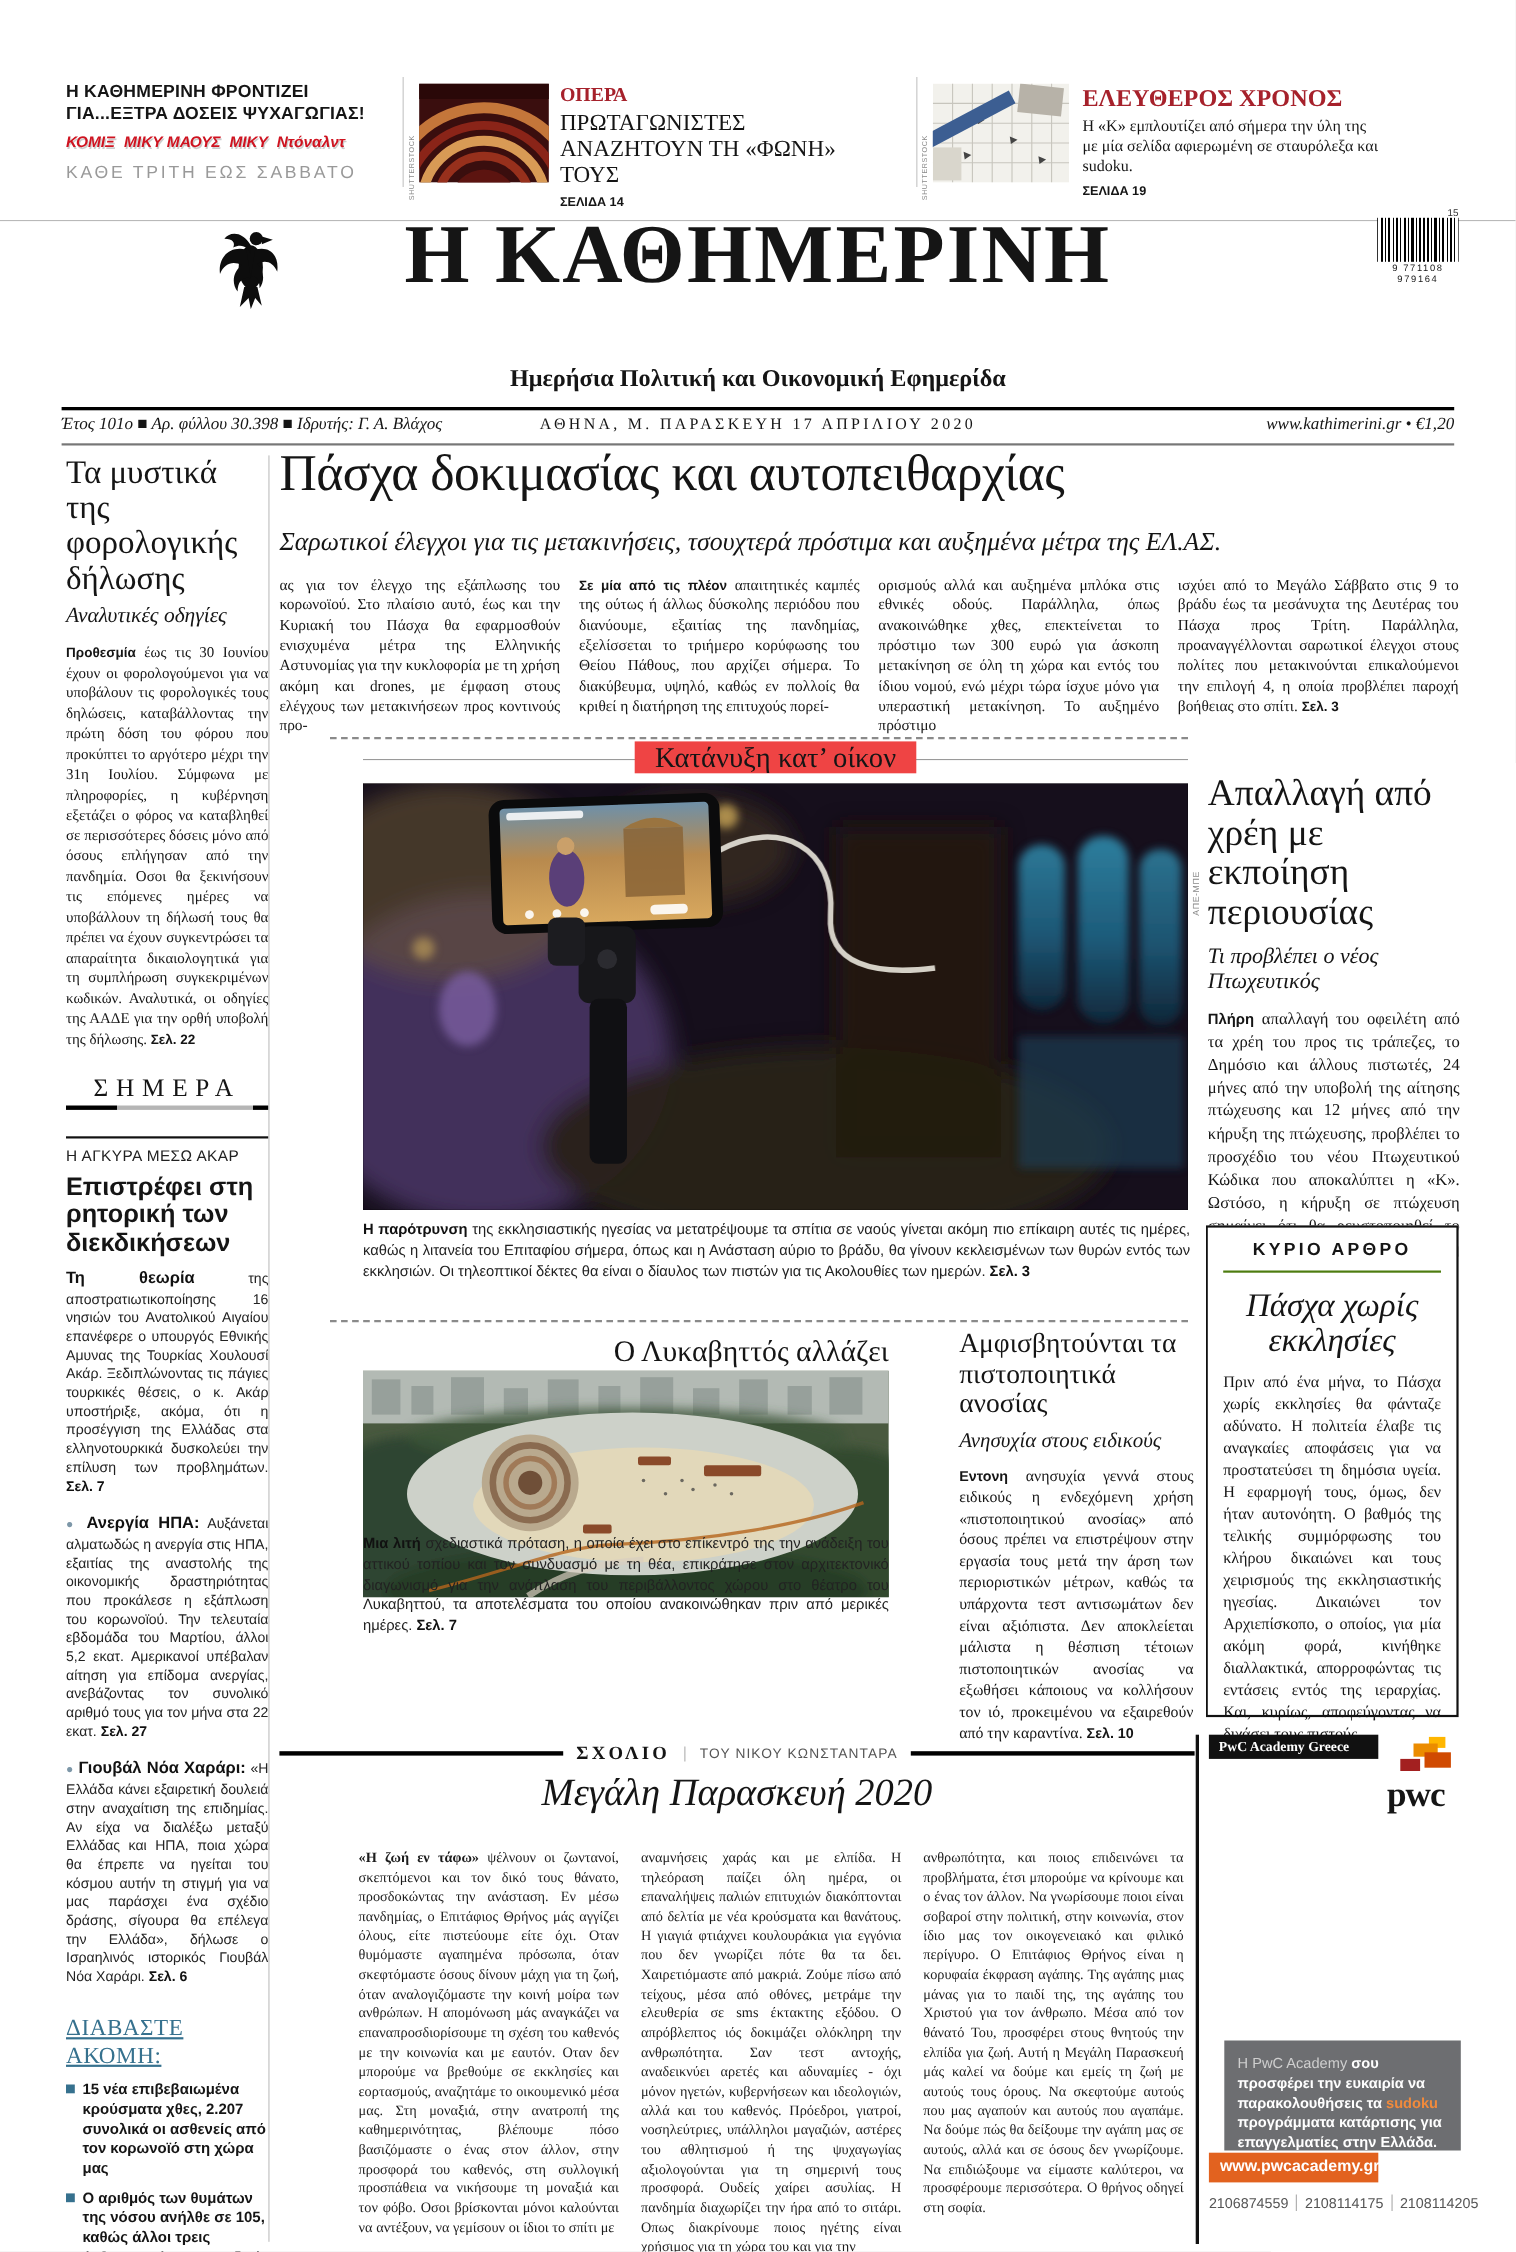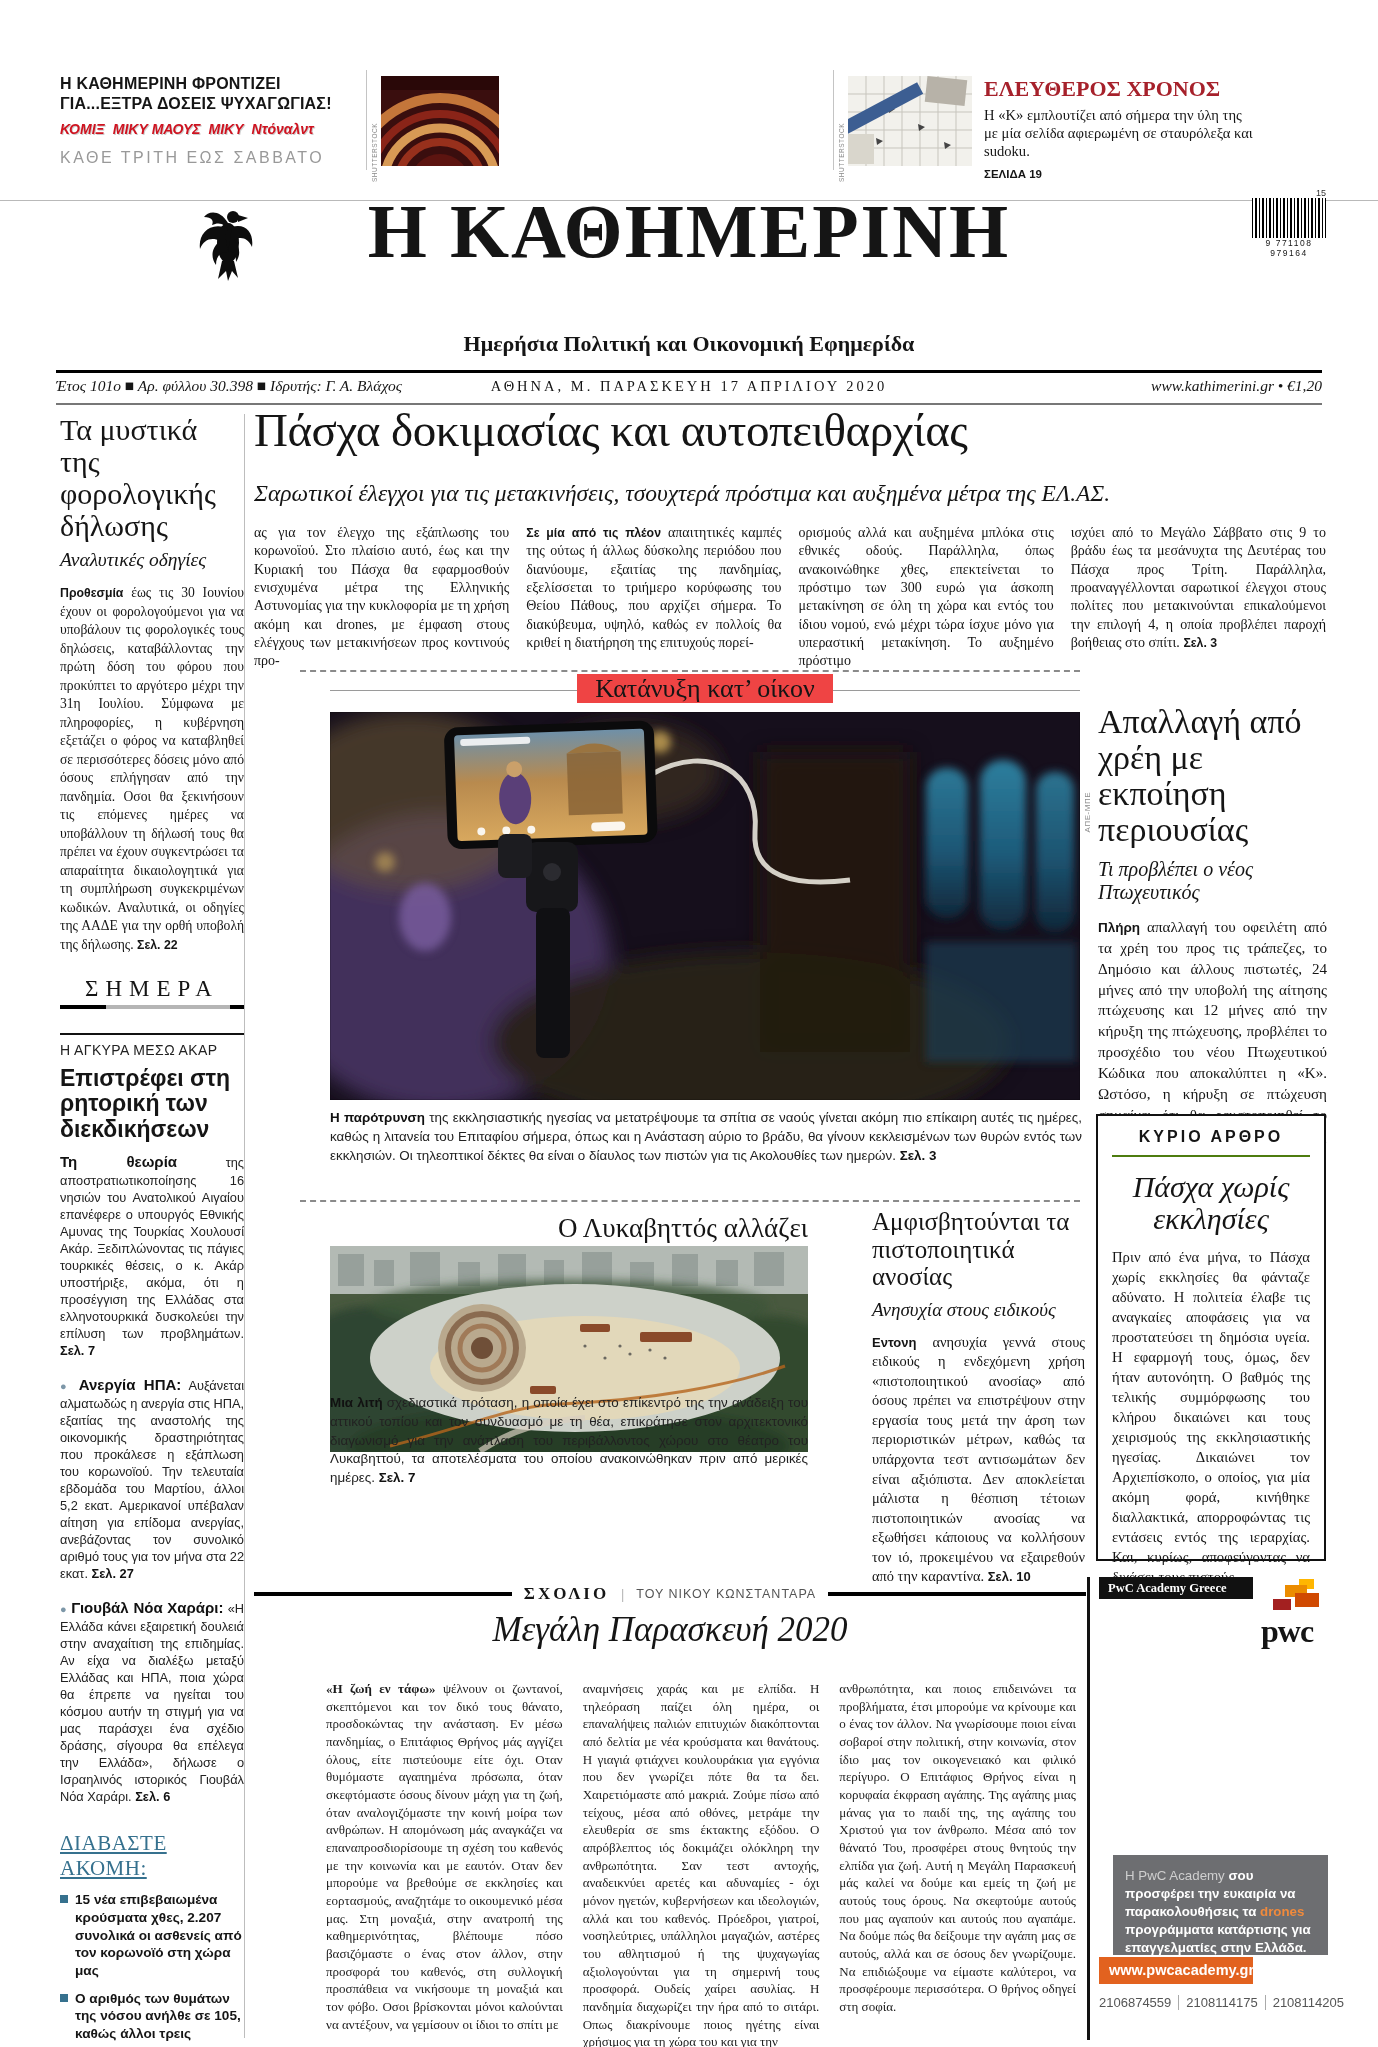--- a/index.html
+++ b/index.html
@@ -174,20 +174,25 @@
         <svg width="118" height="90">
           <rect width="118" height="90" fill="#3a0e0e"></rect>
           <circle cx="59" cy="108" r="86" fill="none" stroke="#c4763a" stroke-width="10"></circle>
           <circle cx="59" cy="108" r="70" fill="none" stroke="#8a2418" stroke-width="8"></circle>
           <circle cx="59" cy="108" r="56" fill="none" stroke="#d89a55" stroke-width="9"></circle>
           <circle cx="59" cy="108" r="42" fill="none" stroke="#97301c" stroke-width="8"></circle>
           <circle cx="59" cy="108" r="30" fill="#5c1410"></circle>
           <rect y="0" width="118" height="14" fill="#2a0808"></rect>
         </svg>
       </div>
+      <div>
+        <div class="ad-kick">ΟΠΕΡΑ</div>
+        <div class="ad-title">ΠΡΩΤΑΓΩΝΙΣΤΕΣ ΑΝΑΖΗΤΟΥΝ ΤΗ «ΦΩΝΗ» ΤΟΥΣ</div>
+        <div class="ad-page">ΣΕΛΙΔΑ 14</div>
+      </div>
     </div>
     <div class="vsep"></div>
     <div class="ad-free">
       <div class="thumbwrap">
         <span class="thumb-credit">SHUTTERSTOCK</span>
         <svg width="124" height="90">
           <rect width="124" height="90" fill="#f2f1ec"></rect>
           <g stroke="#c7c5bd" stroke-width="1">
             <path d="M0 18 H124 M0 36 H124 M0 54 H124 M0 72 H124"></path>
             <path d="M18 0 V90 M36 0 V90 M54 0 V90 M72 0 V90 M90 0 V90 M108 0 V90"></path>
@@ -452,21 +457,21 @@
     <div class="ad-logo">
       <div class="pwc-blocks">
         <i class="pb1"></i>
           <i class="pb2"></i>
           <i class="pb3"></i>
           <i class="pb4"></i>
       </div>
       <div class="pwc-word">pwc</div>
     </div>
     <div class="ad-gray">
-      <span class="lead">Η PwC Academy </span><b>σου προσφέρει την ευκαιρία να παρακολουθήσεις τα </b><span class="online">drones</span><b> προγράμματα κατάρτισης για επαγγελματίες στην Ελλάδα.</b>
+      <span class="lead">Η PwC Academy </span><b>σου προσφέρει την ευκαιρία να παρακολουθήσεις τα </b><span class="online">sudoku</span><b> προγράμματα κατάρτισης για επαγγελματίες στην Ελλάδα.</b>
     </div>
     <div class="ad-urlbar">www.pwcacademy.gr</div>
     <div class="ad-phones">
       <span class="ad-phone">2106874559</span>
       <span class="ad-phone">2108114175</span>
       <span class="ad-phone">2108114205</span>
     </div>
   </div>
 
 </div>

